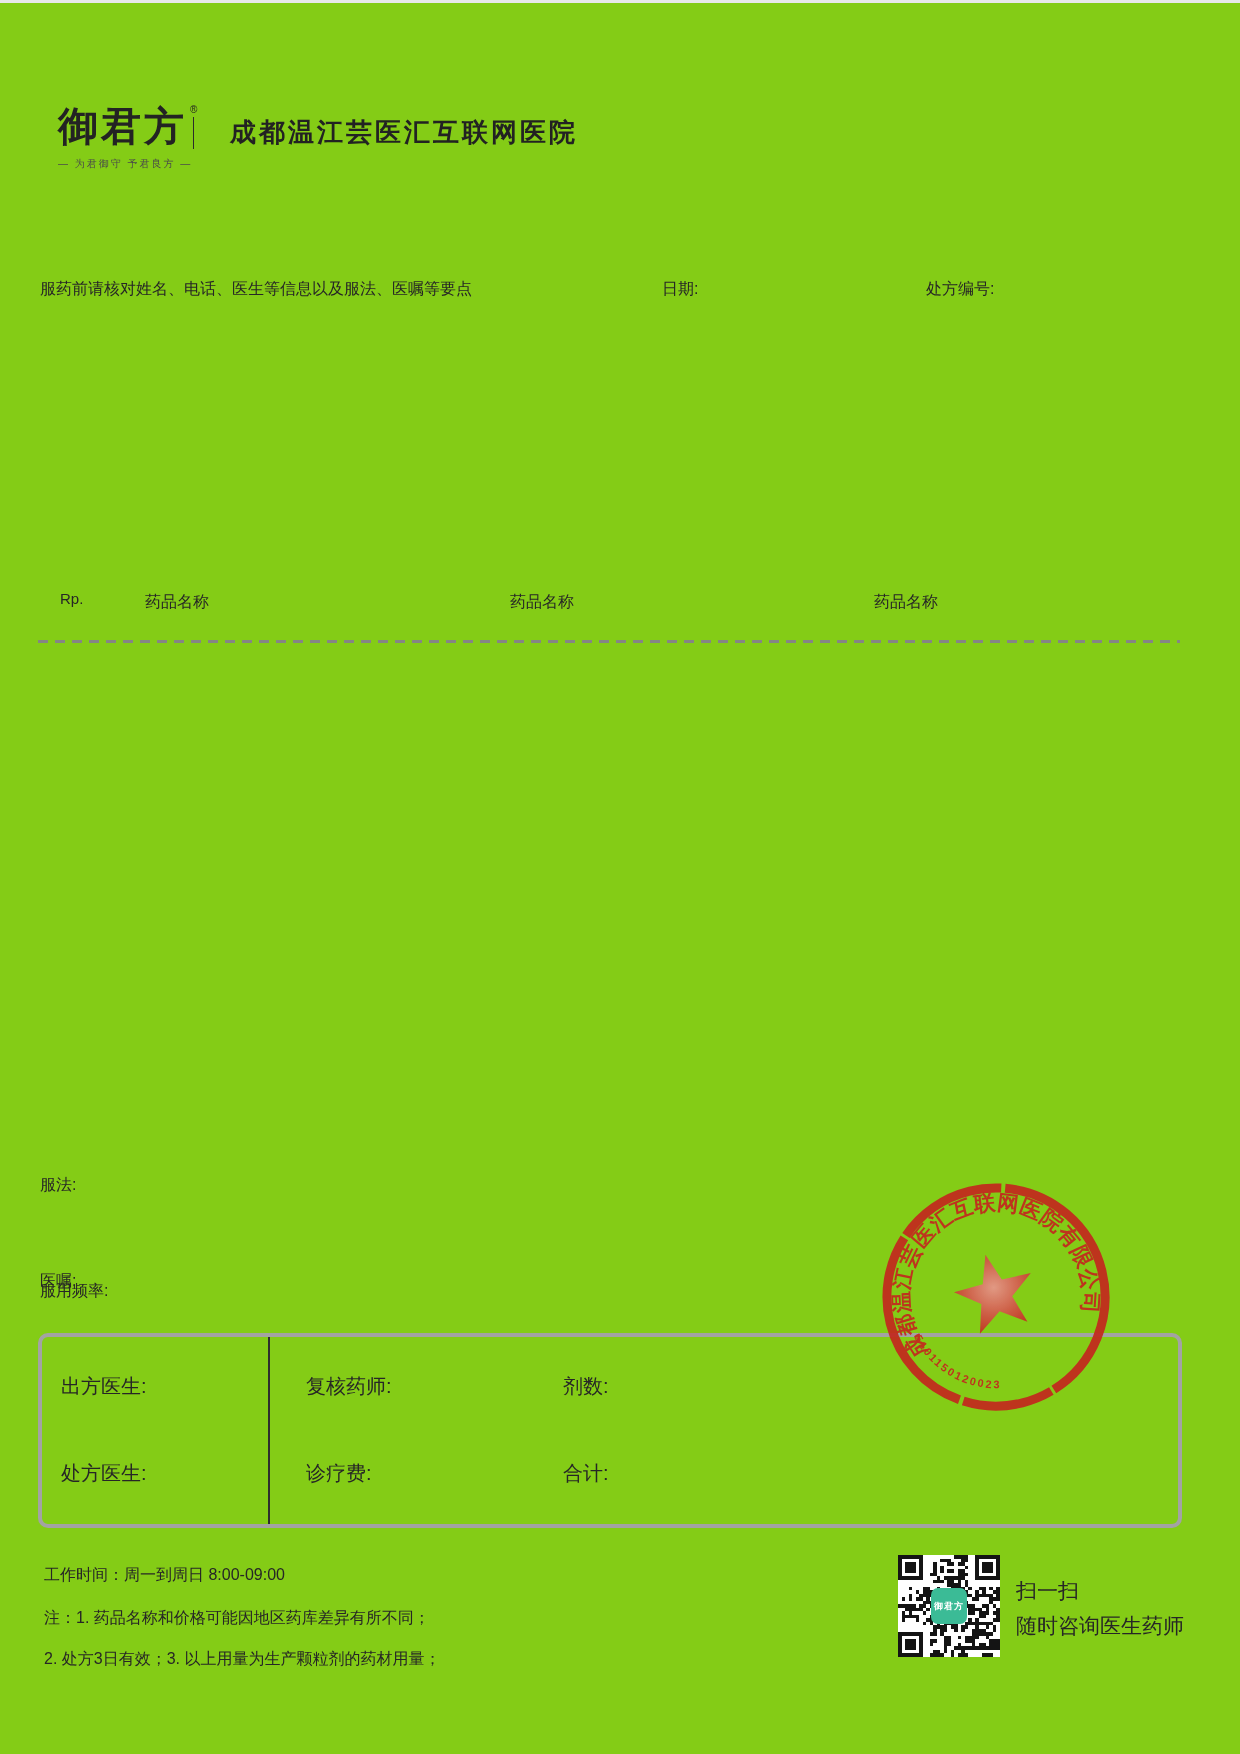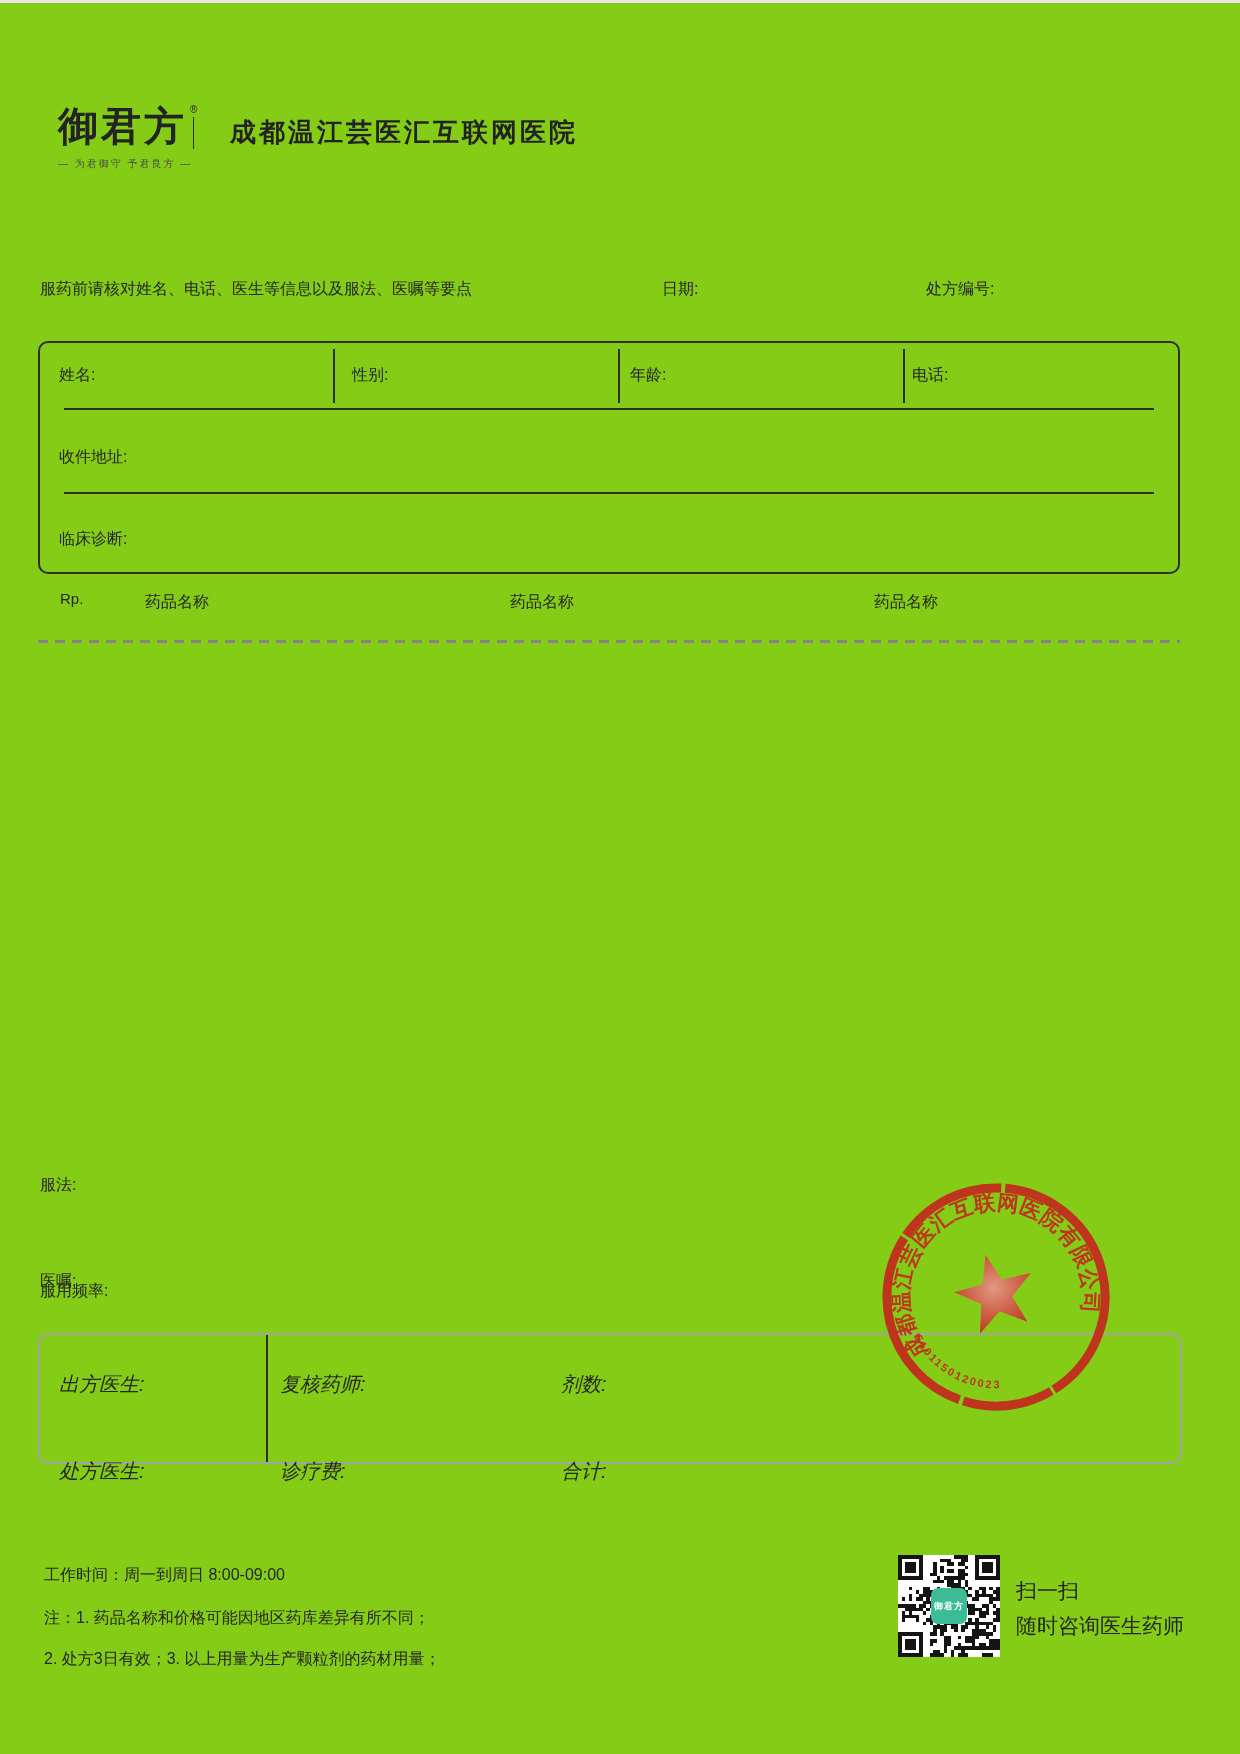--- a/index.html
+++ b/index.html
@@ -40,24 +40,24 @@
 
   
   .usage1{left:40px;top:1170px;}
   .usage2{left:40px;top:1276px;text-align:right;}
   .usage3{left:40px;top:1266px;}
 
   
   .stamp{left:877px;top:1175px;width:238px;height:238px;opacity:.92;transform:rotate(-14deg);z-index:3;}
 
   
-  .signoff-box{left:38px;top:1330px;width:1144px;height:131px;border:2px solid #a3a3a3;border-radius:10px;box-sizing:border-box;z-index:2;background:transparent;font-style:italic;}
+  .signoff-box{left:38px;top:1330px;width:1144px;height:195px;border:4px solid #a3a3a3;border-radius:10px;box-sizing:border-box;z-index:2;background:transparent;}
   .signoff-div{position:absolute;left:226px;top:0;bottom:0;width:2px;background:#2e2e2e;}
   .so-r1{top:37px;} .so-r2{top:124px;}
-  .so-c1{left:19px;} .so-c2{left:240px;} .so-c3{left:521px;}
+  .so-c1{left:19px;} .so-c2{left:264px;} .so-c3{left:521px;}
   .so{position:absolute;font-size:20px;line-height:24px;}
 
   
   .foot1{left:44px;top:1560px;}
   .foot2{left:44px;top:1603px;}
   .foot3{left:44px;top:1644px;}
 
   
   .qr{left:898px;top:1552px;width:102px;height:102px;}
   .qr svg{display:block;width:102px;height:102px;}
@@ -80,33 +80,20 @@
       </span>
     </div>
     <div class="logo-tagline">— 为君御守  予君良方 —</div>
   </div>
   <div class="abs title">成都温江芸医汇互联网医院</div>
 
   <div class="abs txt20 notice">服药前请核对姓名、电话、医生等信息以及服法、医嘱等要点</div>
   <div class="abs txt20 date-label">日期:</div>
   <div class="abs txt20 rx-label">处方编号:</div>
 
-  <div class="abs patient-box">
-    <span class="abs txt20" style="left:19px;top:20px;">姓名:</span>
-    <span class="vdiv" style="left:293px;"></span>
-    <span class="abs txt20" style="left:312px;top:20px;">性别:</span>
-    <span class="vdiv" style="left:578px;"></span>
-    <span class="abs txt20" style="left:590px;top:20px;">年龄:</span>
-    <span class="vdiv" style="left:863px;"></span>
-    <span class="abs txt20" style="left:872px;top:20px;">电话:</span>
-    <span class="hline" style="top:65px;"></span>
-    <span class="abs txt20" style="left:19px;top:102px;">收件地址:</span>
-    <span class="hline" style="top:149px;"></span>
-    <span class="abs txt20" style="left:19px;top:184px;">临床诊断:</span>
-  </div>
 
   <div class="abs rp">Rp.</div>
   <div class="abs txt20 col1">药品名称</div>
   <div class="abs txt20 col2">药品名称</div>
   <div class="abs txt20 col3">药品名称</div>
   <div class="abs dashed"></div>
 
   <div class="abs txt20 usage1">服法:</div>
   <div class="abs txt20 usage2">服用频率:</div>
   <div class="abs txt20 usage3">医嘱:</div>

